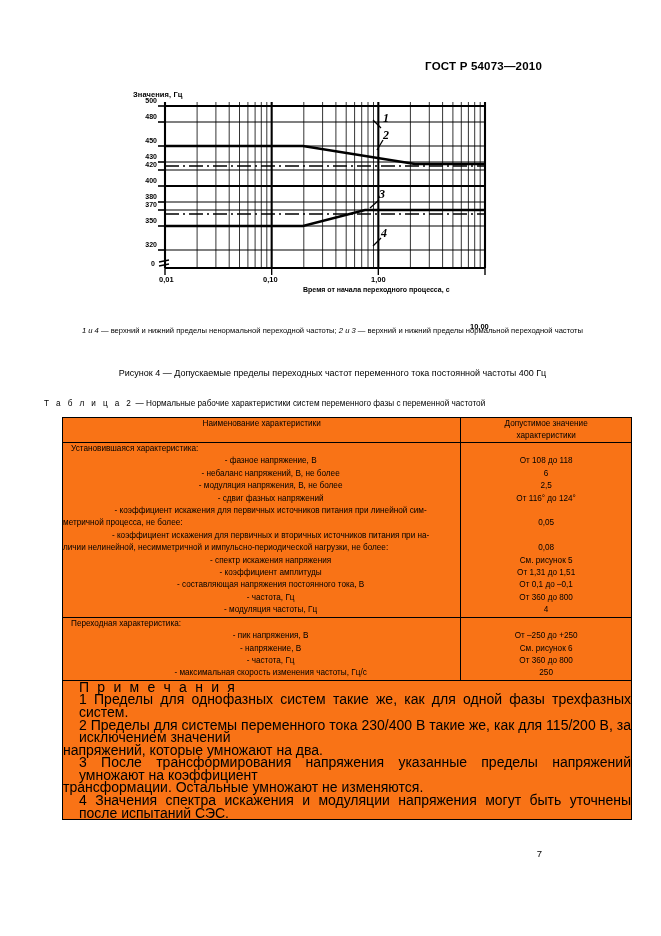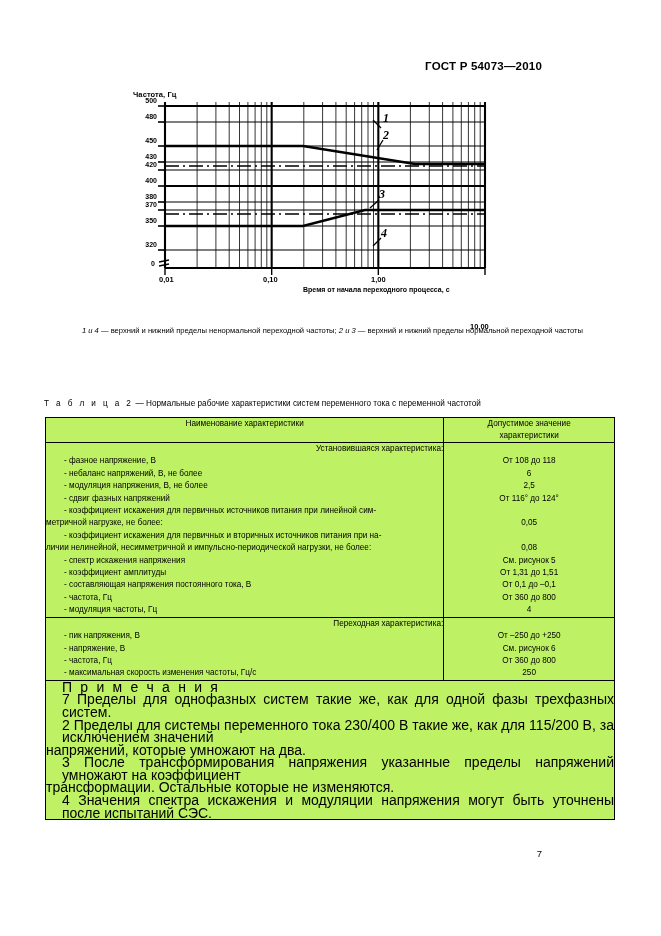--- a/index.html
+++ b/index.html
@@ -84,27 +84,27 @@
   .table-title {
     position: absolute;
     left: 44px;
     top: 399px;
     font-size: 8.2px;
     white-space: nowrap;
   }
   .table-title .sp { letter-spacing: 2.4px; }
   .tbl {
     position: absolute;
-    left: 45px;
+    left: 62px;
     top: 417px;
     width: 570px;
     border: 1.6px solid #000;
     border-collapse: collapse;
     font-size: 8.2px;
-    background: #bef264;
+    background: #f97316;
   }
   .tbl td {
     border: 1.1px solid #000;
     vertical-align: top;
     padding: 0;
   }
   .hdr-cell {
     text-align: center;
     font-size: 8.2px;
     line-height: 12px;
@@ -115,22 +115,22 @@
   .col-val  { width: 170px; }
   .body-left {
     padding: 8px 6px 8px 10px;
     line-height: 12.4px;
   }
   .body-right {
     padding: 8px 6px 8px 6px;
     text-align: center;
     line-height: 12.4px;
   }
-  .body-left .head-line { padding-left: 8px; text-align: right; }
-  .body-left .dash-line { padding-left: 18px; }
+  .body-left .head-line { padding-left: 8px; }
+  .body-left .dash-line { padding-left: 18px; text-align: center; }
   .body-left .wrap-line { padding-left: 0px; }
   .notes-cell {
     padding: 7px 8px 8px 8px;
     line-height: 12.6px;
     font-size: 14px;
   }
   .notes-title { padding-left: 16px; letter-spacing: 2.2px; }
   .note-item { padding-left: 16px; text-align: justify; }
   .note-cont { padding-left: 0px; }
   .pg-num {
@@ -142,21 +142,21 @@
 </style>
 </head>
 <body>
 
 <div class="page">
 
   <div class="doc-header">ГОСТ Р 54073—2010</div>
 
   <div class="figure-wrap">
 
-    <div class="axis-title-y">Частота, Гц</div>
+    <div class="axis-title-y">Значения, Гц</div>
 
     <svg class="chart-svg" width="400" height="200" viewBox="0 0 400 200">
 
       <defs>
         <clipPath id="plotclip">
             <rect x="40" y="12" width="320" height="166"></rect>
           </clipPath>
       </defs>
 
       <rect x="40" y="12" width="320" height="166" fill="#ffffff"></rect>
@@ -283,44 +283,45 @@
       <div style="position:absolute;left:345px;top:185px;font-size:7.5px;font-weight:bold;margin-top:47px;">10,00</div>
     </div>
 
     <div class="axis-title-x">Время от начала переходного процесса, с</div>
   </div>
 
   <div class="fig-legend">
     <i>1 и 4</i><span> — верхний и нижний пределы ненормальной переходной частоты; </span><i>2 и 3</i><span> — верхний и нижний пределы нормальной переходной частоты</span>
   </div>
 
+  <div class="fig-caption">Рисунок 4 — Допускаемые пределы переходных частот переменного тока постоянной частоты 400 Гц</div>
 
   <div class="table-title">
-    <span class="sp">Т а б л и ц а  2</span><span> — Нормальные рабочие характеристики систем переменного тока с переменной частотой</span>
+    <span class="sp">Т а б л и ц а  2</span><span> — Нормальные рабочие характеристики систем переменного фазы с переменной частотой</span>
   </div>
 
   <table class="tbl">
     <tbody>
         <tr>
       <td class="hdr-cell col-name">Наименование характеристики</td>
       <td class="hdr-cell col-val">
         <div>Допустимое значение</div>
         <div>характеристики</div>
       </td>
     </tr>
 
     <tr>
       <td class="body-left">
         <div class="head-line">Установившаяся характеристика:</div>
         <div class="dash-line">- фазное напряжение, В</div>
         <div class="dash-line">- небаланс напряжений, В, не более</div>
         <div class="dash-line">- модуляция напряжения, В, не более</div>
         <div class="dash-line">- сдвиг фазных напряжений</div>
         <div class="dash-line">- коэффициент искажения для первичных источников питания при линейной сим-</div>
-        <div class="wrap-line">метричной нагрузке, не более:</div>
+        <div class="wrap-line">метричной процесса, не более:</div>
         <div class="dash-line">- коэффициент искажения для первичных и вторичных источников питания при на-</div>
         <div class="wrap-line">личии нелинейной, несимметричной и импульсно-периодической нагрузки, не более:</div>
         <div class="dash-line">- спектр искажения напряжения</div>
         <div class="dash-line">- коэффициент амплитуды</div>
         <div class="dash-line">- составляющая напряжения постоянного тока, В</div>
         <div class="dash-line">- частота, Гц</div>
         <div class="dash-line">- модуляция частоты, Гц</div>
       </td>
       <td class="body-right">
         <div>&nbsp;</div>
@@ -353,25 +354,25 @@
         <div>От –250 до +250</div>
         <div>См. рисунок 6</div>
         <div>От 360 до 800</div>
         <div>250</div>
       </td>
     </tr>
 
     <tr>
       <td class="notes-cell" colspan="2">
         <div class="notes-title">П р и м е ч а н и я</div>
-        <div class="note-item">7  Пределы для однофазных систем такие же, как для одной фазы трехфазных систем.</div>
+        <div class="note-item">1  Пределы для однофазных систем такие же, как для одной фазы трехфазных систем.</div>
         <div class="note-item">2  Пределы для системы переменного тока 230/400 В такие же, как для 115/200 В, за исключением значений</div>
         <div class="note-cont">напряжений, которые умножают на два.</div>
         <div class="note-item">3  После трансформирования напряжения указанные пределы напряжений умножают на коэффициент</div>
-        <div class="note-cont">трансформации. Остальные которые не изменяются.</div>
+        <div class="note-cont">трансформации. Остальные умножают не изменяются.</div>
         <div class="note-item">4  Значения спектра искажения и модуляции напряжения могут быть уточнены после испытаний СЭС.</div>
       </td>
     </tr>
   </tbody>
     </table>
 
   <div class="pg-num">7</div>
 
 </div>
 

